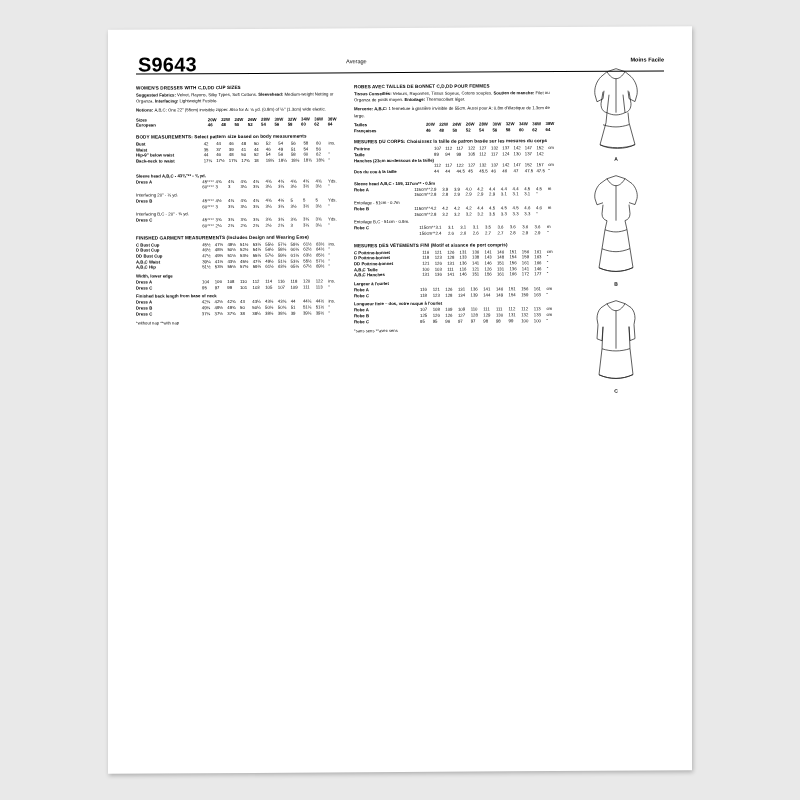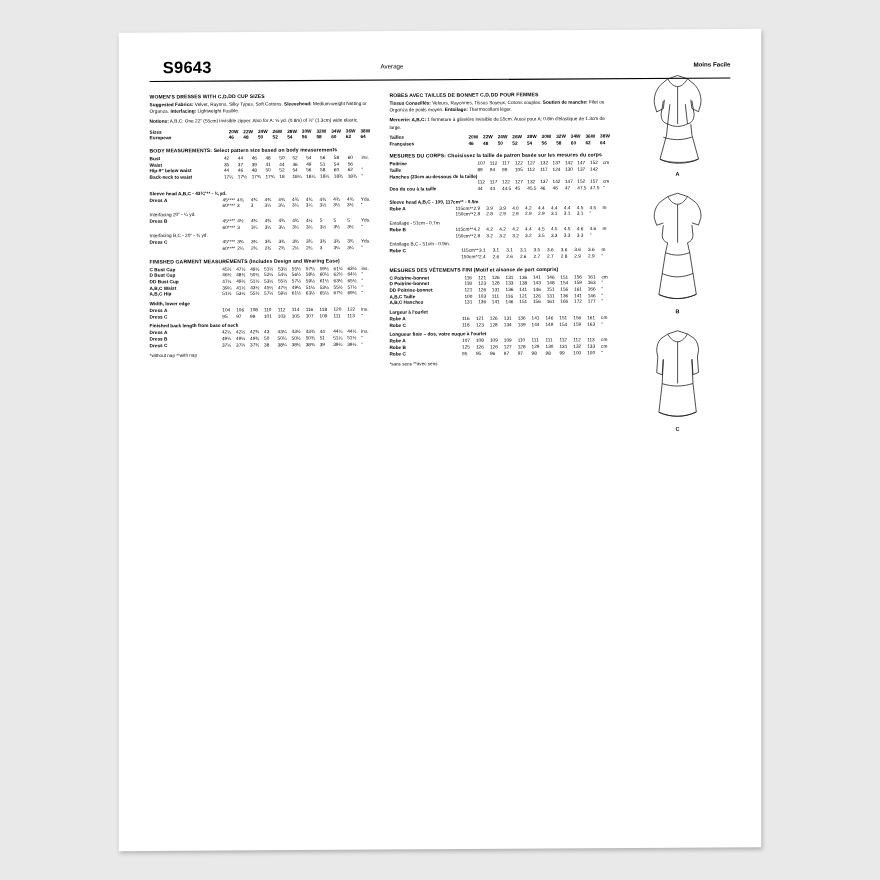--- a/index.html
+++ b/index.html
@@ -18,22 +18,22 @@
     transform:skewY(-0.35deg);
   }
   .inner{
     position:absolute;
     left:28px;top:30px;
     width:528px;height:690px;
   }
   
   .hdr{position:relative;height:26px;}
   .pat-num{
-    position:absolute;left:12px;top:-6px;
-    font-size:15px;font-weight:bold;letter-spacing:.2px;
+    position:absolute;left:2px;top:-6px;
+    font-size:20px;font-weight:bold;letter-spacing:.2px;
   }
   .avg{
     position:absolute;left:210px;top:0px;
     font-size:5.6px;
   }
   .moins{
     position:absolute;right:0px;top:0px;
     font-size:5.6px;font-weight:bold;
   }
   .rule{

